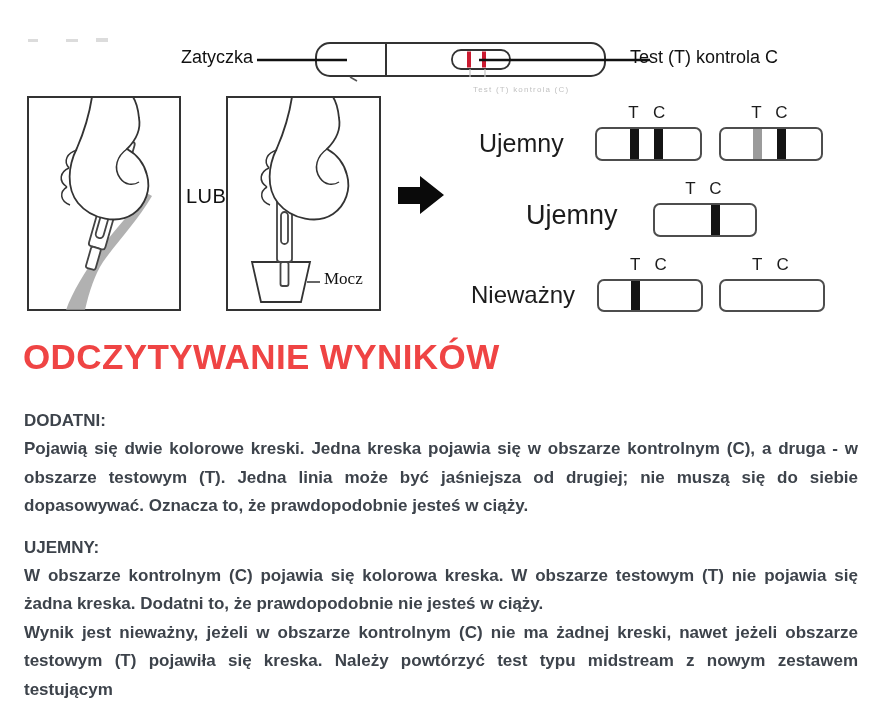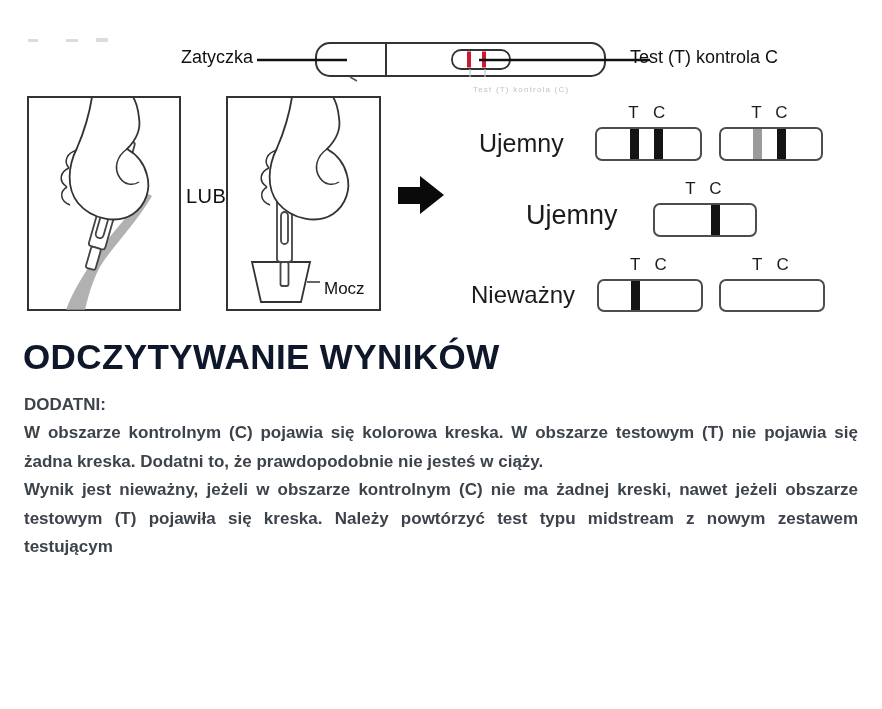--- a/index.html
+++ b/index.html
@@ -5,21 +5,21 @@
   html,body{margin:0;padding:0;background:#fff;}
   .page{position:relative;width:882px;height:709px;background:#fff;overflow:hidden;
         font-family:"Liberation Sans",sans-serif;color:#1d1d1d;}
   svg{position:absolute;left:0;top:0;}
 
   
   .dlabel{position:absolute;font-size:18px;color:#111;white-space:nowrap;}
   .lbl-zatyczka{left:163px;top:47px;width:90px;text-align:right;}
   .lbl-test{left:630px;top:47px;}
   .lbl-lub{left:186px;top:185px;font-size:20px;letter-spacing:.5px;}
-  .lbl-mocz{left:324px;top:279px;font-size:17px;}
+  .lbl-mocz{left:324px;top:269px;font-size:17px;font-family:Liberation Serif, serif;}
   .faint-caption{left:438px;top:85px;font-size:8px;color:#8e8e8e;opacity:.55;
                  filter:blur(.3px);letter-spacing:1.2px;white-space:nowrap;margin-left:35px;}
 
   
   .rowlabel{position:absolute;color:#1c1c1c;white-space:nowrap;}
   .lbl-dodatni{left:479px;top:129px;font-size:25px;}
   .lbl-ujemny{left:482px;top:200px;font-size:27px;margin-left:44px;}
   .lbl-niewazny{left:471px;top:281px;font-size:24px;}
 
   .strip{position:absolute;height:34px;}
@@ -31,21 +31,21 @@
   .strip-box{position:relative;width:100%;height:100%;background:#fff;
              border:2px solid #4d4d4d;border-radius:7px;box-sizing:border-box;overflow:hidden;}
   .bar{position:absolute;top:0;bottom:0;width:9px;}
   .tc{position:absolute;left:0;top:-24px;width:100%;height:22px;font-size:17px;color:#1c1c1c;}
   .tc span{position:absolute;transform:translateX(-50%);}
   .tc .t{left:36%;}
   .tc .c{left:60%;}
 
   
   .heading{position:absolute;left:23px;top:337px;font-size:35px;font-weight:bold;
-           color:#0f172a;letter-spacing:.4px;white-space:nowrap;}
+           color:#ef4444;letter-spacing:.4px;white-space:nowrap;}
   .textblock{position:absolute;left:24px;top:392px;width:834px;color:#3d434b;}
   .sec-label{margin:14px 0 1px 0;font-size:17px;font-weight:bold;line-height:26px;}
   .sec-body{margin:0;font-size:17px;font-weight:bold;line-height:28.5px;
             text-align:justify;}
 </style>
 </head>
 <body>
 
 <div class="page">
 
@@ -160,18 +160,20 @@
     <div class="tc">
       <span class="t">T</span>
       <span class="c">C</span>
     </div>
     <div class="strip-box"></div>
   </div>
 
   <div class="heading">ODCZYTYWANIE WYNIKÓW</div>
 
   <div class="textblock">
-    <p class="sec-label" style="margin-top:0">DODATNI:</p>
+    <p class="sec-label" style="margin-top:16px">DODATNI:</p>
+    <p class="sec-body">Pojawią się dwie kolorowe kreski. Jedna kreska pojawia się w obszarze kontrolnym (C), a druga - w obszarze testowym (T). Jedna linia może być jaśniejsza od drugiej; nie muszą się do siebie dopasowywać. Oznacza to, że prawdopodobnie jesteś w ciąży.</p>
+    <p class="sec-label">UJEMNY:</p>
     <p class="sec-body">W obszarze kontrolnym (C) pojawia się kolorowa kreska. W obszarze testowym (T) nie pojawia się żadna kreska. Dodatni to, że prawdopodobnie nie jesteś w ciąży.</p>
     <p class="sec-body">Wynik jest nieważny, jeżeli w obszarze kontrolnym (C) nie ma żadnej kreski, nawet jeżeli obszarze testowym (T) pojawiła się kreska. Należy powtórzyć test typu midstream z nowym zestawem testującym</p>
   </div>
 
 </div>
 
 </body></html>

